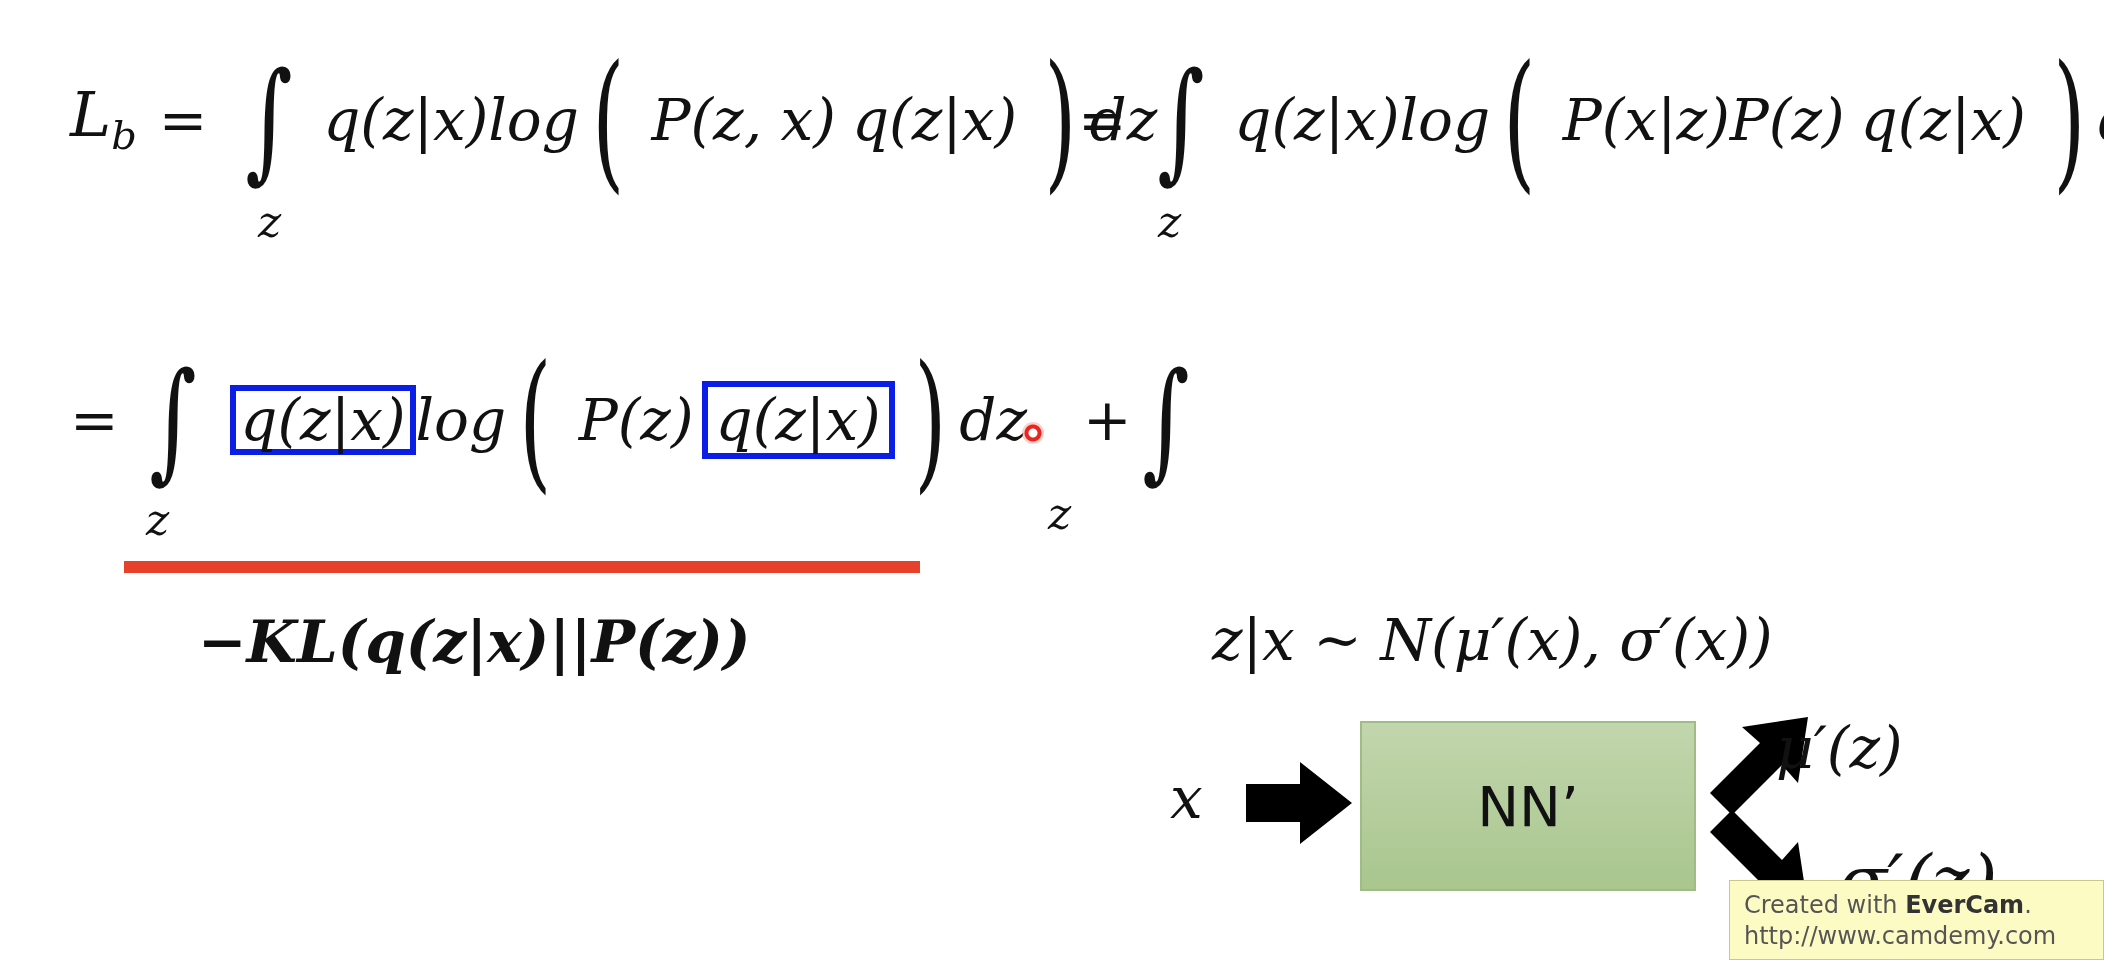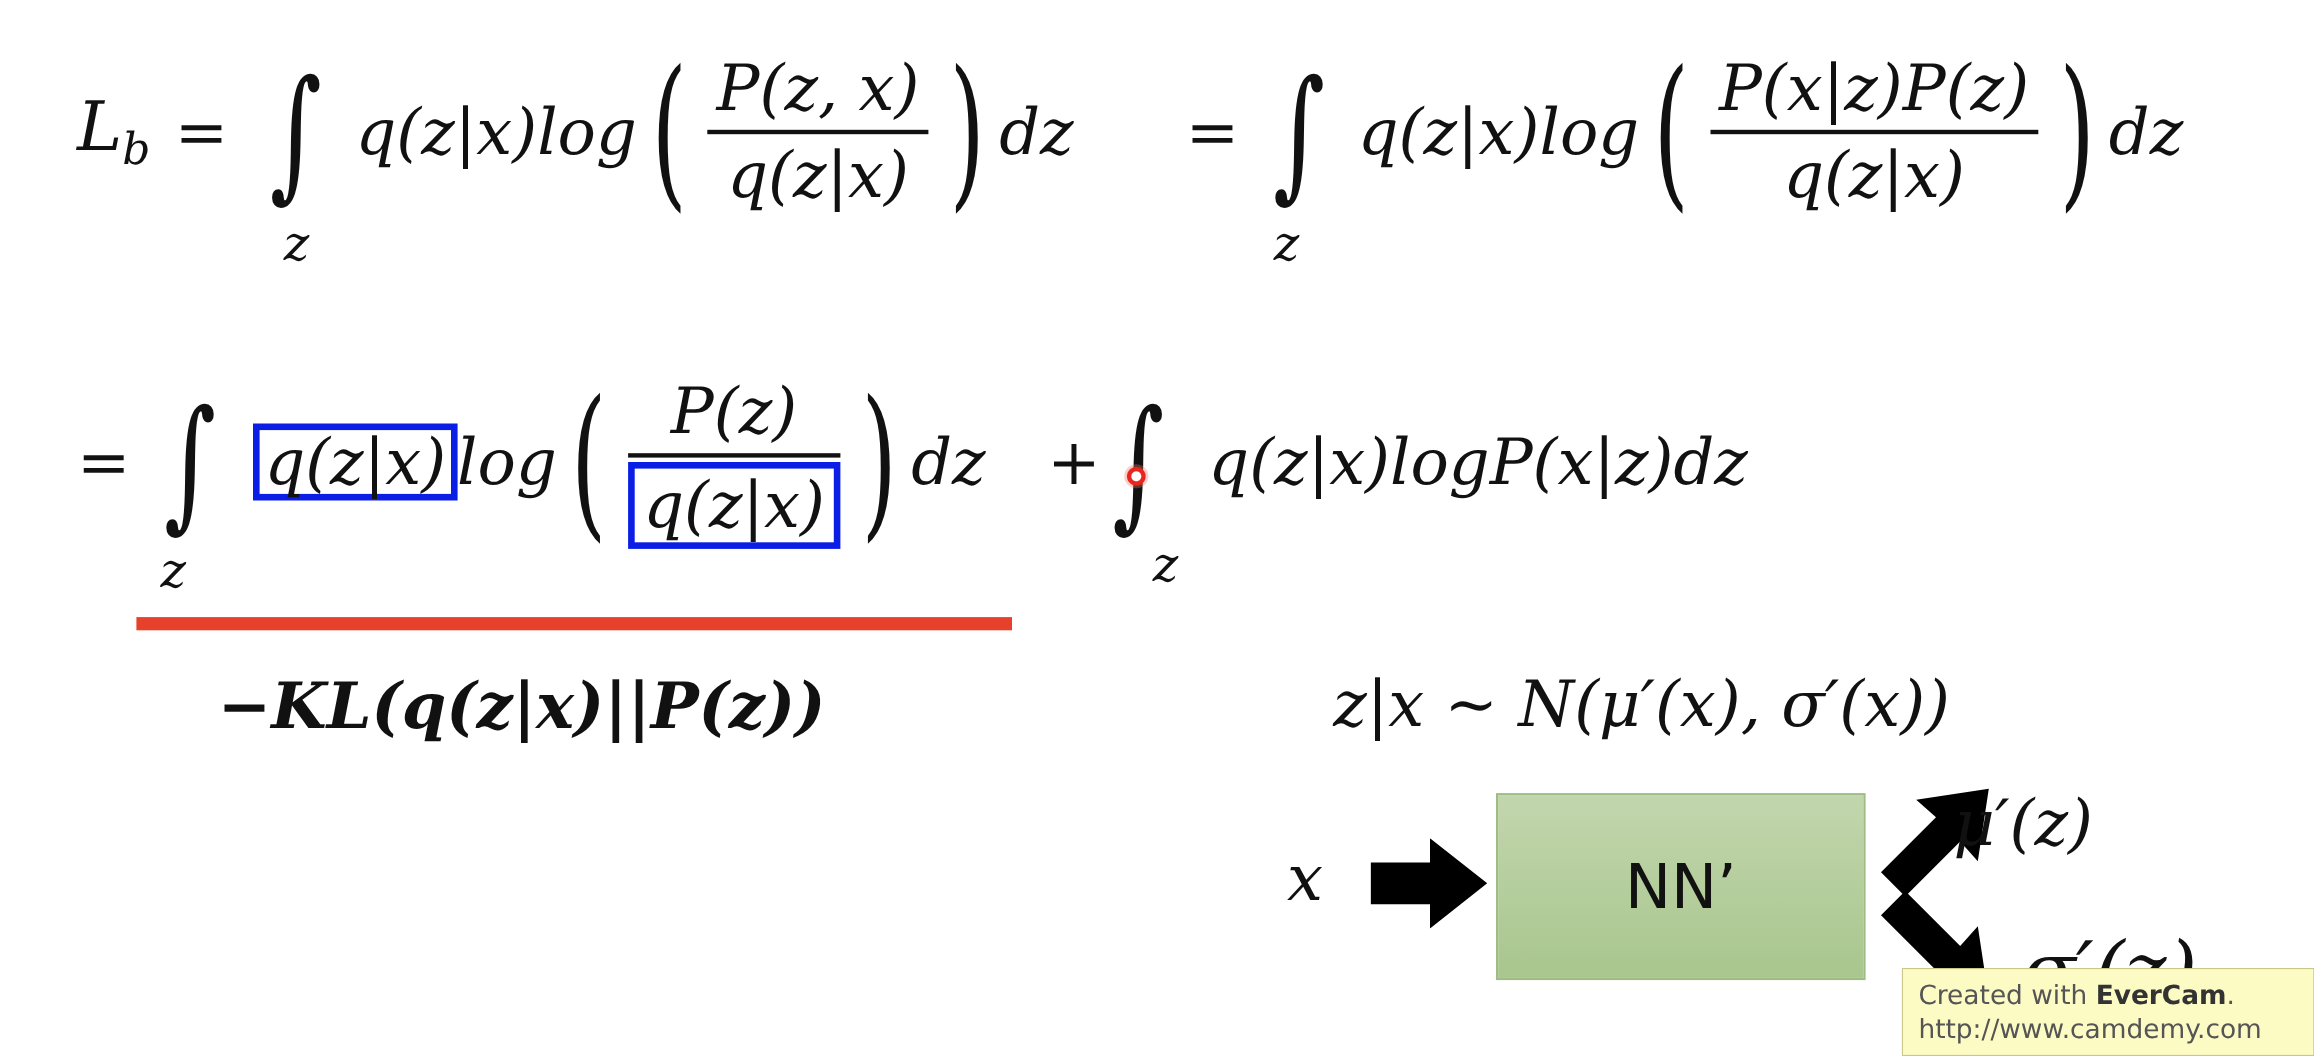--- a/index.html
+++ b/index.html
@@ -12,21 +12,21 @@
     .abs { position: absolute; white-space: nowrap; }
     .row { display: flex; align-items: center; }
     .eq { font-size: 58px; line-height: 1; }
     .integral {
       position: relative; display: inline-block; font-style: normal;
       font-size: 130px; line-height: 1; transform: scaleX(0.7); margin: 0 6px;
     }
     .int-sub {
       position: absolute; font-size: 44px; font-style: italic;
     }
-    .frac { display: inline-flex; flex-direction: column; align-items: center; margin: 0 6px; }
+    .frac { display: inline-flex; flex-direction: row; align-items: center; margin: 0 6px; }
     .frac .num, .frac .den { font-size: 58px; line-height: 1.15; padding: 0 8px; }
     .frac .bar { height: 4px; background: #111; align-self: stretch; margin: 4px 0; }
     .bigparen { font-size: 150px; font-style: normal; line-height: 1; transform: scaleX(0.55); display: inline-block; font-weight: 200; }
     .boxed { border: 6px solid #0a1ee6; padding: 0 4px; display: inline-block; }
     .nn-box {
       position: absolute; left: 1360px; top: 721px; width: 332px; height: 166px;
       background: linear-gradient(#c2d6ad, #a9c68e);
       border: 2px solid #9fbc85; display: flex; align-items: center; justify-content: center;
       font-family: "DejaVu Sans", "Liberation Sans", sans-serif; font-size: 56px; color: #111;
     }
@@ -86,21 +86,20 @@
   <span class="frac">
     <span class="num">P(z)</span>
     <span class="bar"></span>
     <span class="den boxed">q(z|x)</span>
   </span>
   <span class="bigparen">)</span>
   <span>dz</span>
   <span style="font-style:normal; margin-left:56px;">+</span>
   <span class="integral" style="margin-left:0;">∫</span>
   <span class="int-sub" style="left:978px; top:172px;">z</span>
-  <span style="margin-left:24px;">q(z|x)logP(x|z)dz</span>
 </div>
 
 <div class="abs" style="left:124px; top:561px; width:796px; height:12px; background:#e8412b;"></div>
 
 <div class="abs math" style="left:198px; top:608px; font-size:58px;font-weight:bold;">−KL(q(z|x)||P(z))</div>
 
 <div class="abs math" style="left:1212px; top:606px; font-size:58px;">z|x ~ N(μ′(x), σ′(x))</div>
 
 <div class="abs math" style="left:1170px; top:764px; font-size:58px;">x</div>
 

